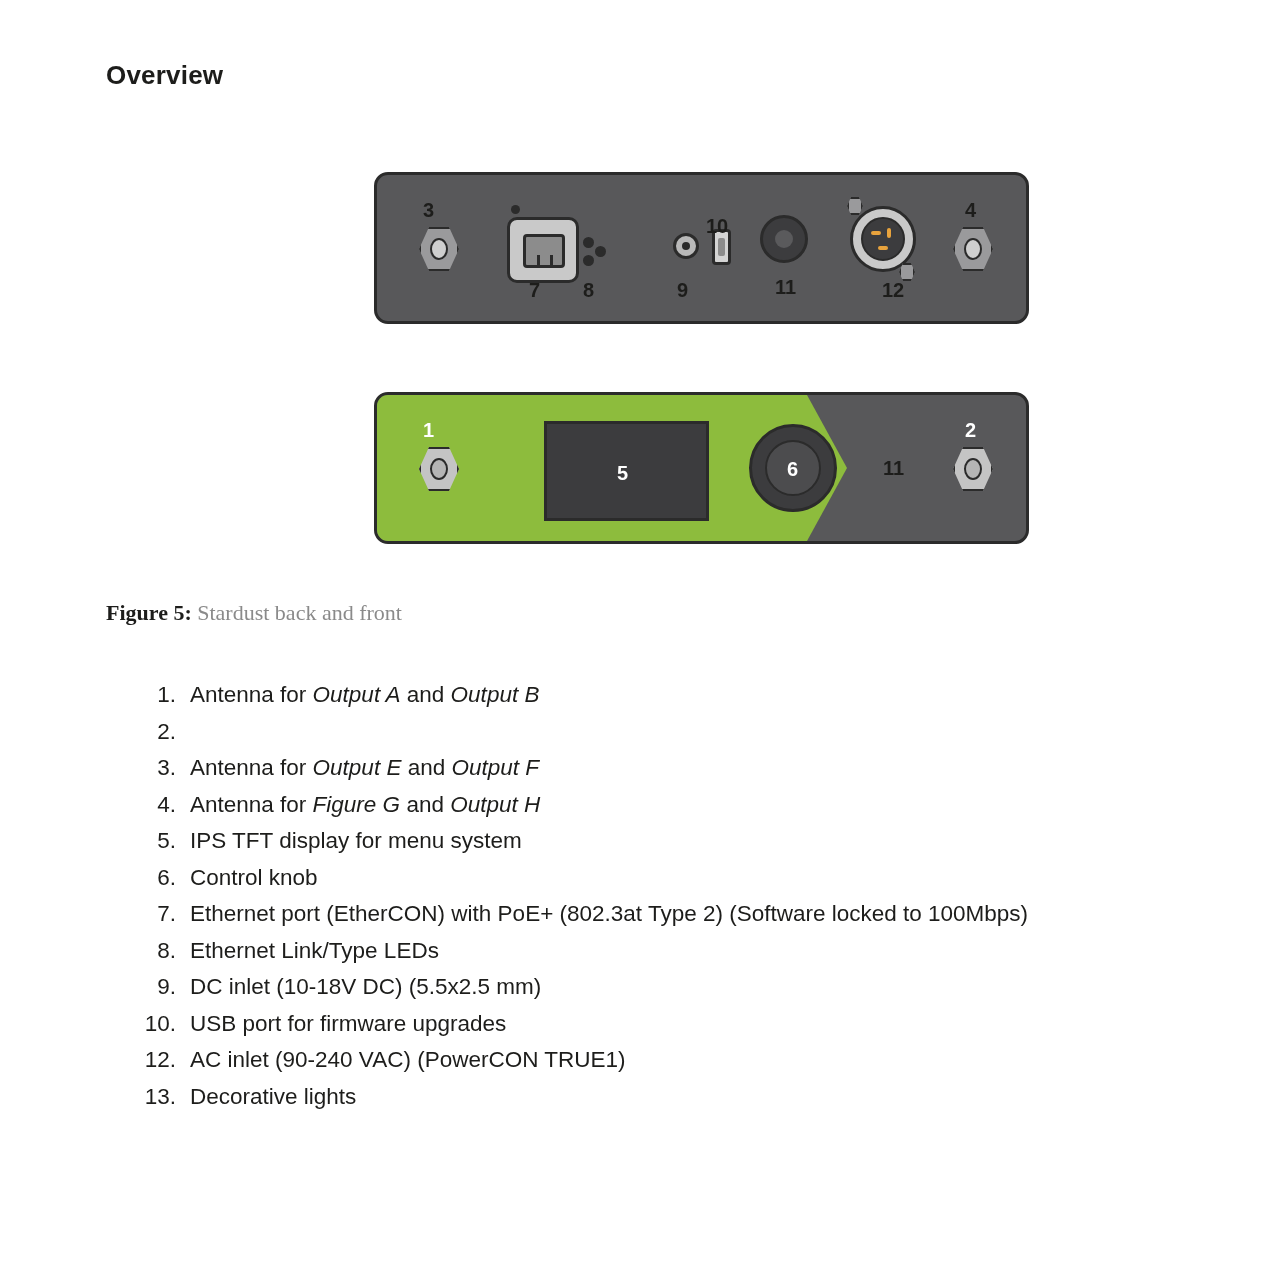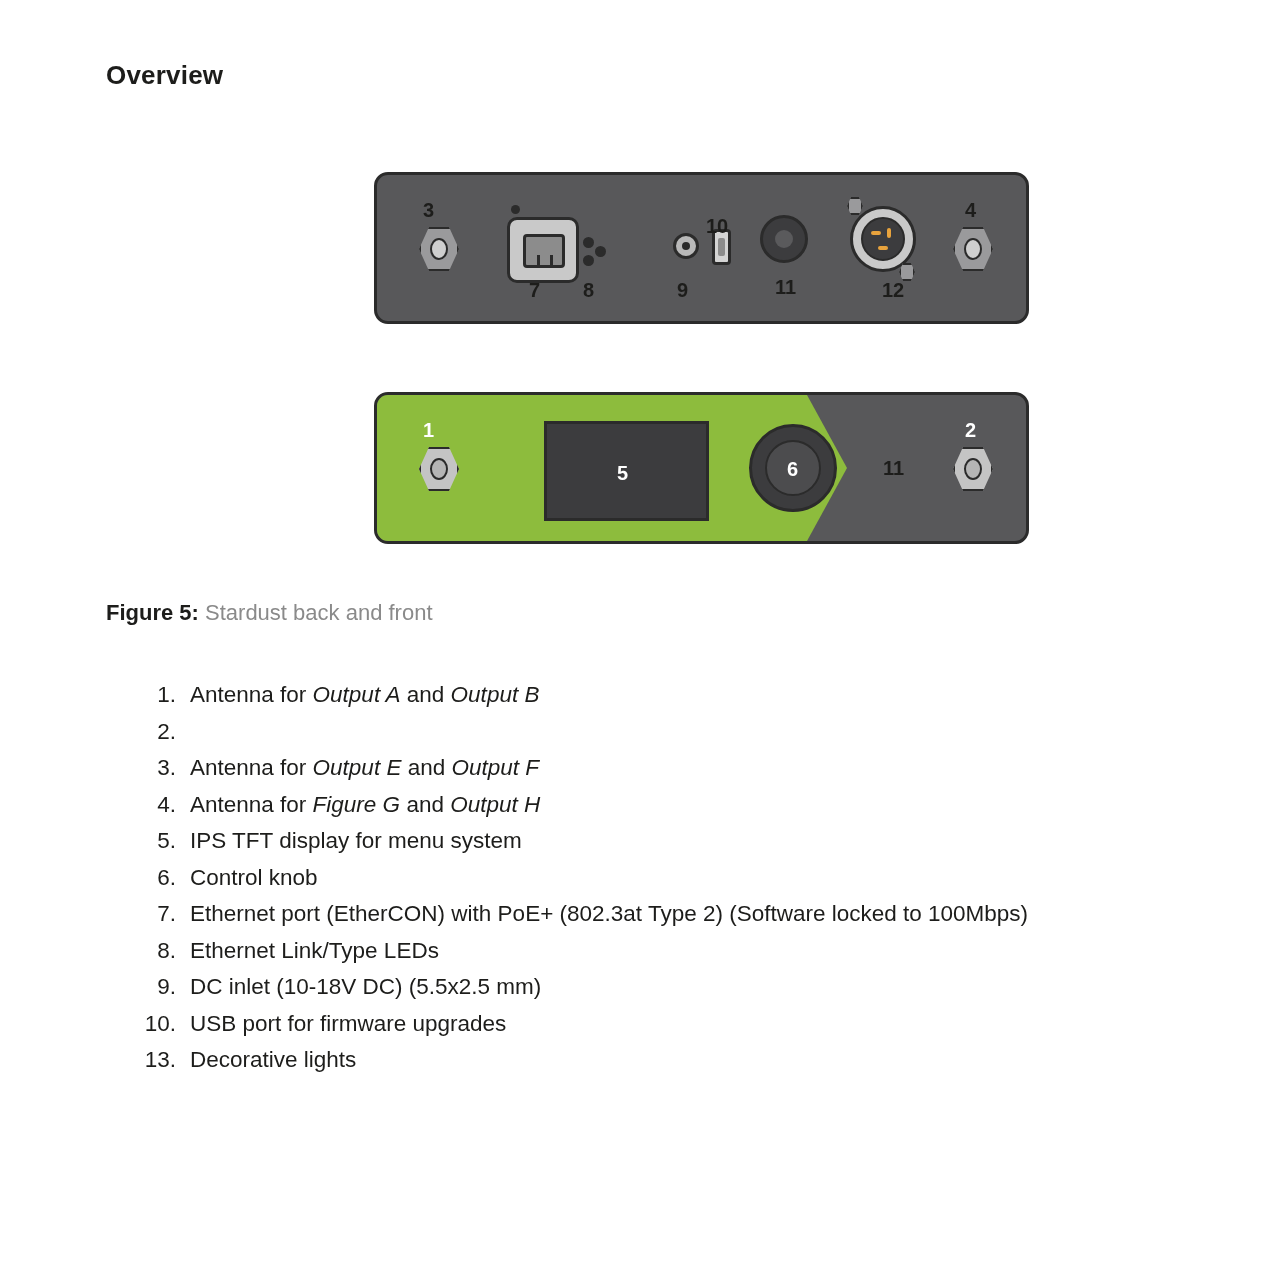--- a/index.html
+++ b/index.html
@@ -283,20 +283,21 @@
   .callout.white { color: #ffffff; }
   .callout.ondisplay { color: #ffffff; }
 
   
   .caption {
     position: absolute;
     left: 106px;
     top: 600px;
     font-size: 22px;
     color: #8a8a8a;
+    font-family: Liberation Serif, serif;
   }
   .caption b {
     color: #1d1d1b;
     font-weight: bold;
   }
 
   
   .list {
     position: absolute;
     left: 124px;
@@ -439,18 +440,22 @@
       </div>
       <div class="list-row">
         <span class="list-num">9.</span>
         <span class="list-text"><span>DC inlet (10-18V DC) (5.5x2.5 mm)</span></span>
       </div>
       <div class="list-row">
         <span class="list-num">10.</span>
         <span class="list-text"><span>USB port for firmware upgrades</span></span>
       </div>
       <div class="list-row">
+        <span class="list-num">12.</span>
+        <span class="list-text"><span>AC inlet (90-240 VAC) (PowerCON TRUE1)</span></span>
+      </div>
+      <div class="list-row">
         <span class="list-num">13.</span>
         <span class="list-text"><span>Decorative lights</span></span>
       </div>
     </div>
 
 </div>
 
 </body></html>

